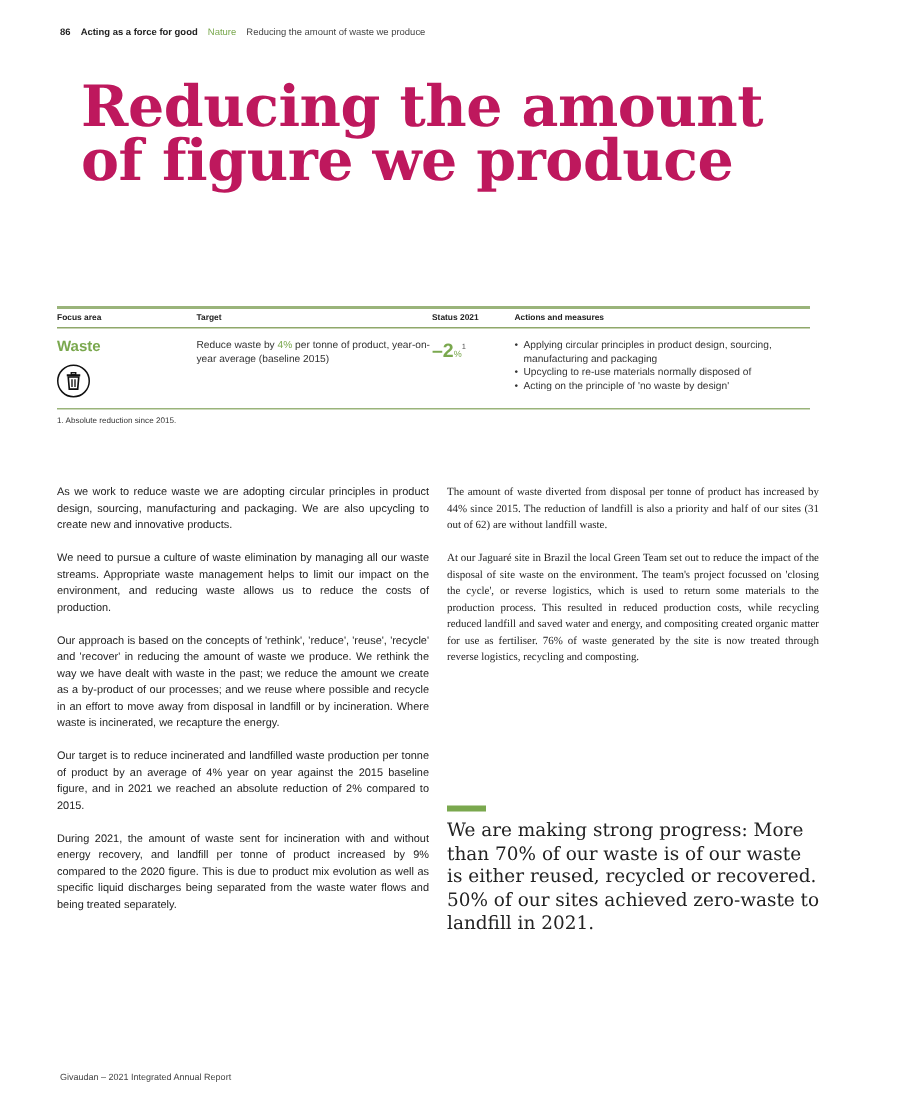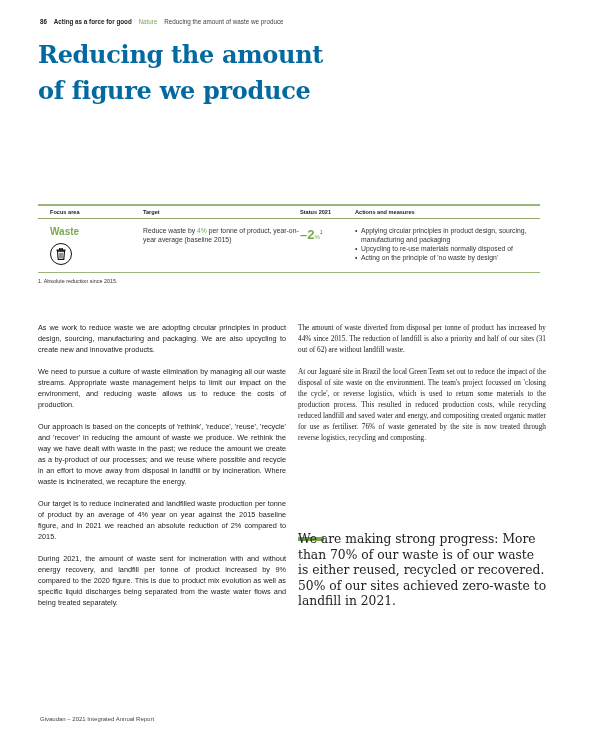--- a/index.html
+++ b/index.html
@@ -2,47 +2,47 @@
 <html><head>
 <meta charset="utf-8">
 <style>
   html, body { margin: 0; padding: 0; background: #ffffff; }
   body { width: 600px; height: 742px; position: relative; overflow: hidden; font-family: "Liberation Sans", sans-serif; color: #222; }
   .header { position: absolute; left: 40px; top: 18px; font-size: 6.3px; white-space: nowrap; }
   .header .pg { font-weight: bold; color: #222; margin-right: 5px; }
   .header .sec { font-weight: bold; color: #222; margin-right: 5px; }
   .header .cat { color: #7aa84e; margin-right: 5px; }
   .header .sub { color: #444; }
-  .title { position: absolute; left: 38px; top: 37px; margin: 0; font-family: "DejaVu Serif", serif; font-weight: bold; color: #0369a1; font-size: 24px; line-height: 36px; letter-spacing: -0.3px; }
+  .title { position: absolute; left: 38px; top: 37px; margin: 16px; font-family: "DejaVu Serif", serif; font-weight: bold; color: #be185d; font-size: 38px; line-height: 36px; letter-spacing: -0.3px; }
   .table { position: absolute; left: 38px; top: 204px; width: 502px; }
   .table .hline { height: 1px; background: #8fa86a; }
   .table .hline.thick { height: 1.5px; background: #9ab47a; }
   .thead { display: flex; font-size: 5.6px; font-weight: bold; color: #222; padding: 3px 0 3px 0; }
   .trow { display: flex; padding: 7px 0 7px 0; font-size: 6.8px; line-height: 9px; color: #333; }
-  .c1 { width: 93px; margin-left: 12px; }
+  .c1 { width: 93px; }
   .c2 { width: 157px; }
   .c3 { width: 55px; }
   .c4 { flex: 1; }
   .focus-label { color: #7aa84e; font-weight: bold; font-size: 10px; line-height: 12px; }
   .bin-icon { margin-top: 5px; width: 22px; height: 22px; border: 1.8px solid #111; border-radius: 50%; display: flex; align-items: center; justify-content: center; box-sizing: border-box; }
   .target-hl { color: #7aa84e; }
   .status { color: #7aa84e; font-weight: bold; font-size: 13px; line-height: 12px; }
   .status .pct { font-size: 6px; font-weight: normal; }
   .status sup { font-size: 5px; color: #555; font-weight: normal; }
   .actions { list-style: none; margin: 0; padding: 0; }
   .actions li { position: relative; padding-left: 6px; }
   .actions li::before { content: "•"; position: absolute; left: 0; }
   .footnote { position: absolute; left: 38px; top: 278px; font-size: 5.4px; color: #333; }
   .col { position: absolute; top: 322px; width: 248px; font-size: 7.3px; line-height: 11px; color: #222; text-align: justify; }
   .col.left { left: 38px; }
   .col.right { left: 298px; font-family: Liberation Serif, serif; }
   .col p { margin: 0 0 11px 0; }
   .col h2 { margin: 0; font-size: 10px; line-height: 12px; font-weight: bold; color: #7aa84e; }
   .quote-bar { position: absolute; left: 298px; top: 537px; width: 26px; height: 4px; background: #7aa84e; }
-  .quote { position: absolute; left: 298px; top: 532px; width: 250px; margin: 0; font-family: "DejaVu Serif", serif; font-size: 12.3px; line-height: 15.5px; color: #222; }
+  .quote { position: absolute; left: 298px; top: 546px; width: 250px; margin: 0; font-family: "DejaVu Serif", serif; font-size: 12.3px; line-height: 15.5px; color: #222; }
   .footer { position: absolute; left: 40px; top: 716px; font-size: 6px; color: #444; }
 </style>
 </head>
 <body>
 
 <div class="header">
   <span class="pg">86</span>
   <span class="sec">Acting as a force for good</span>
   <span class="cat">Nature</span>
   <span class="sub">Reducing the amount of waste we produce</span>

